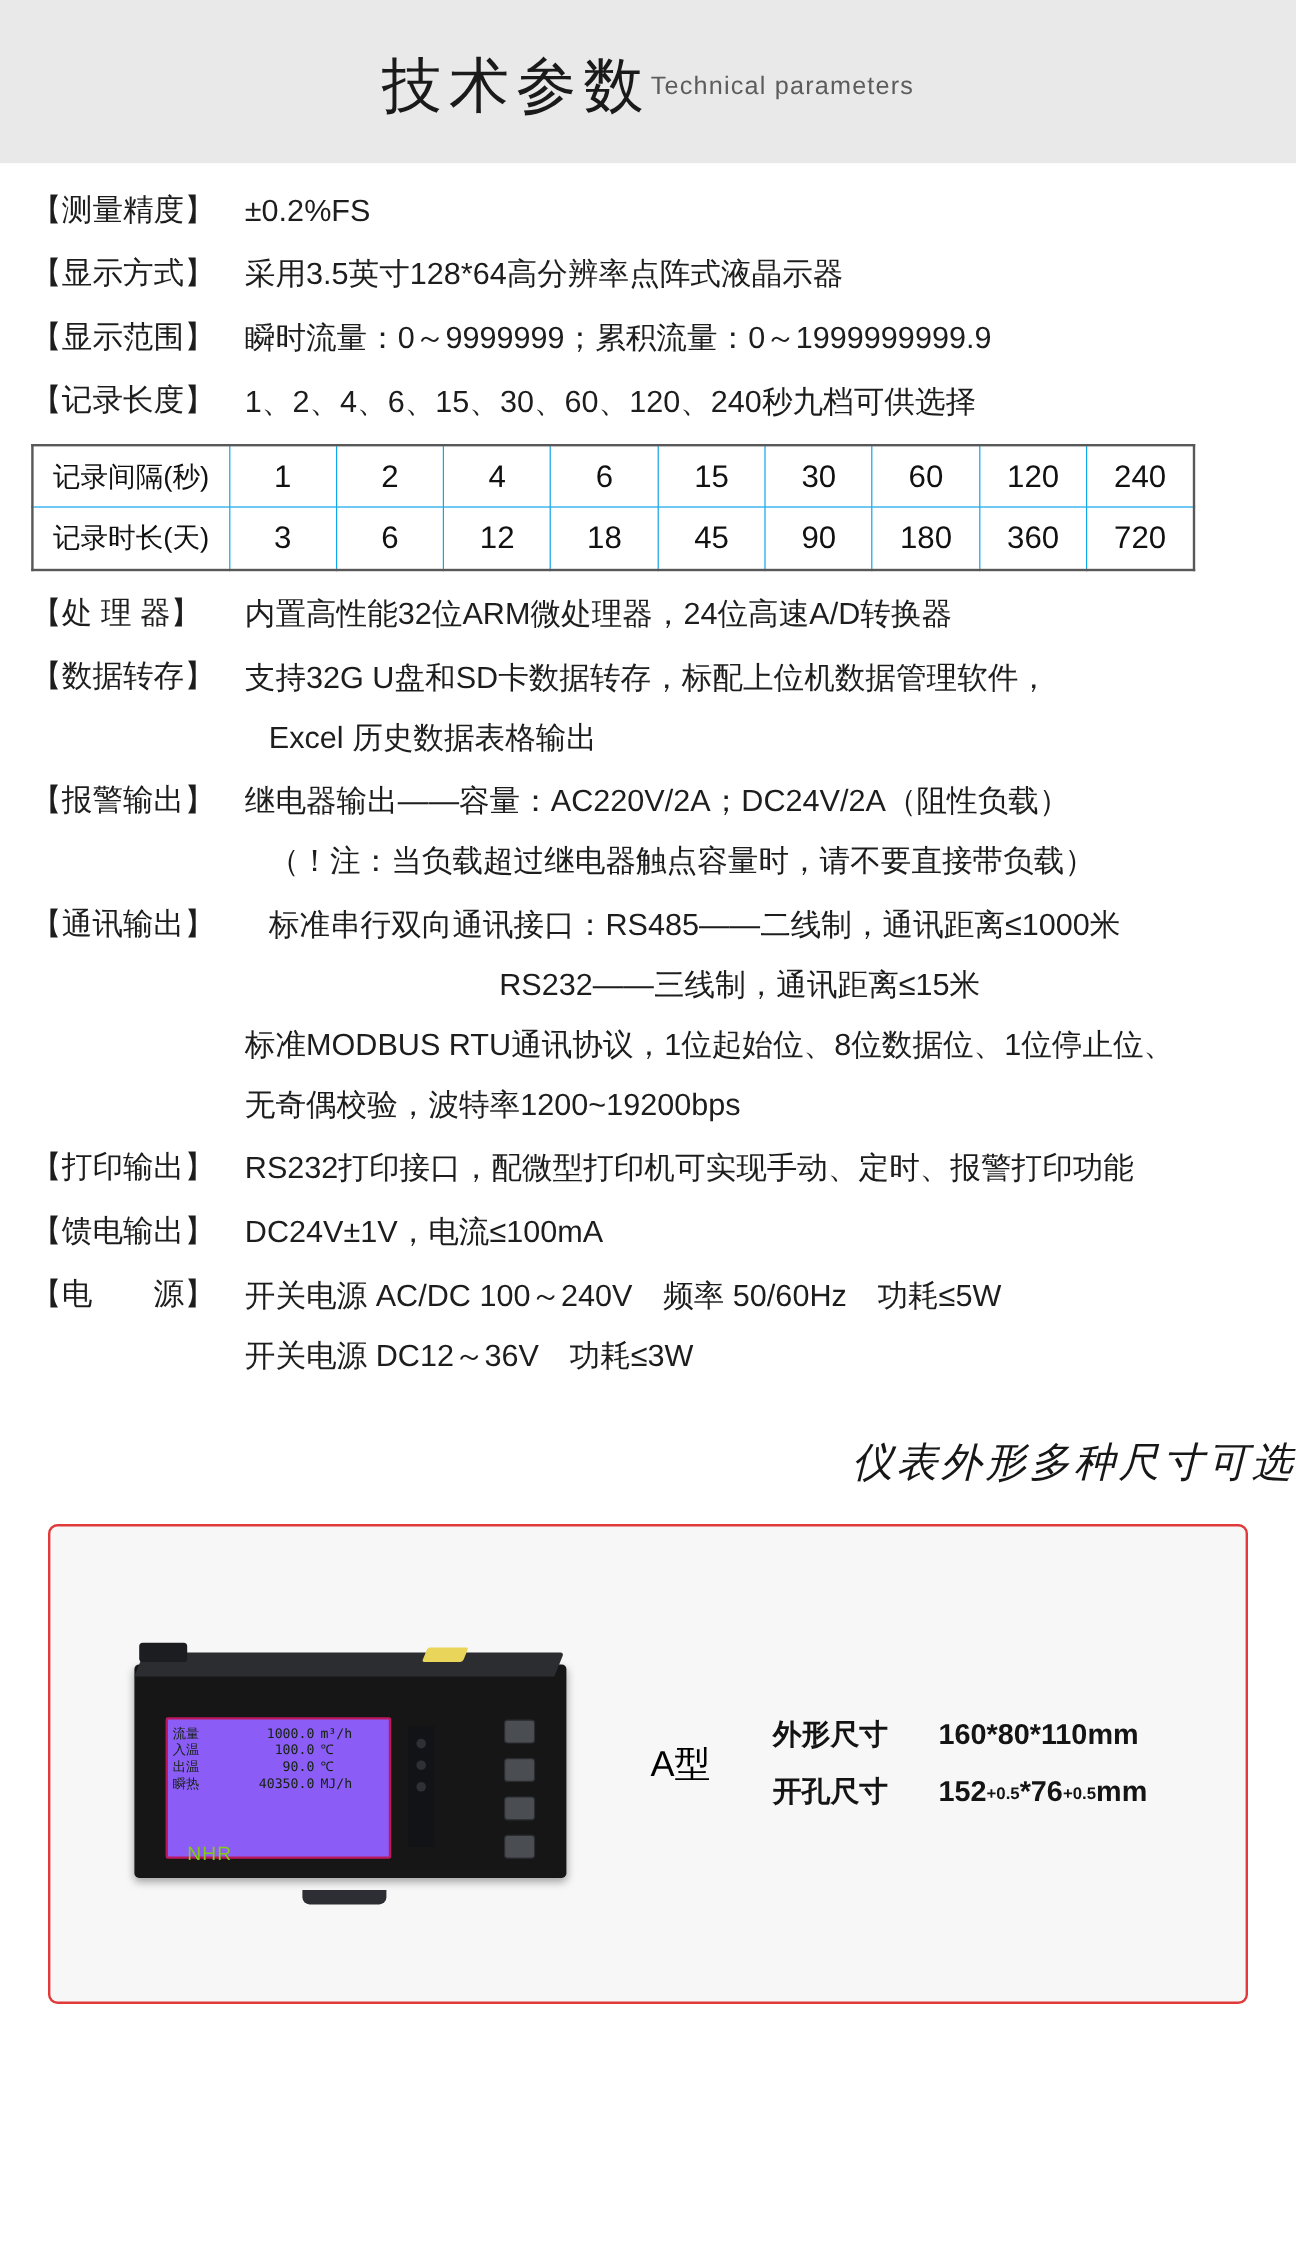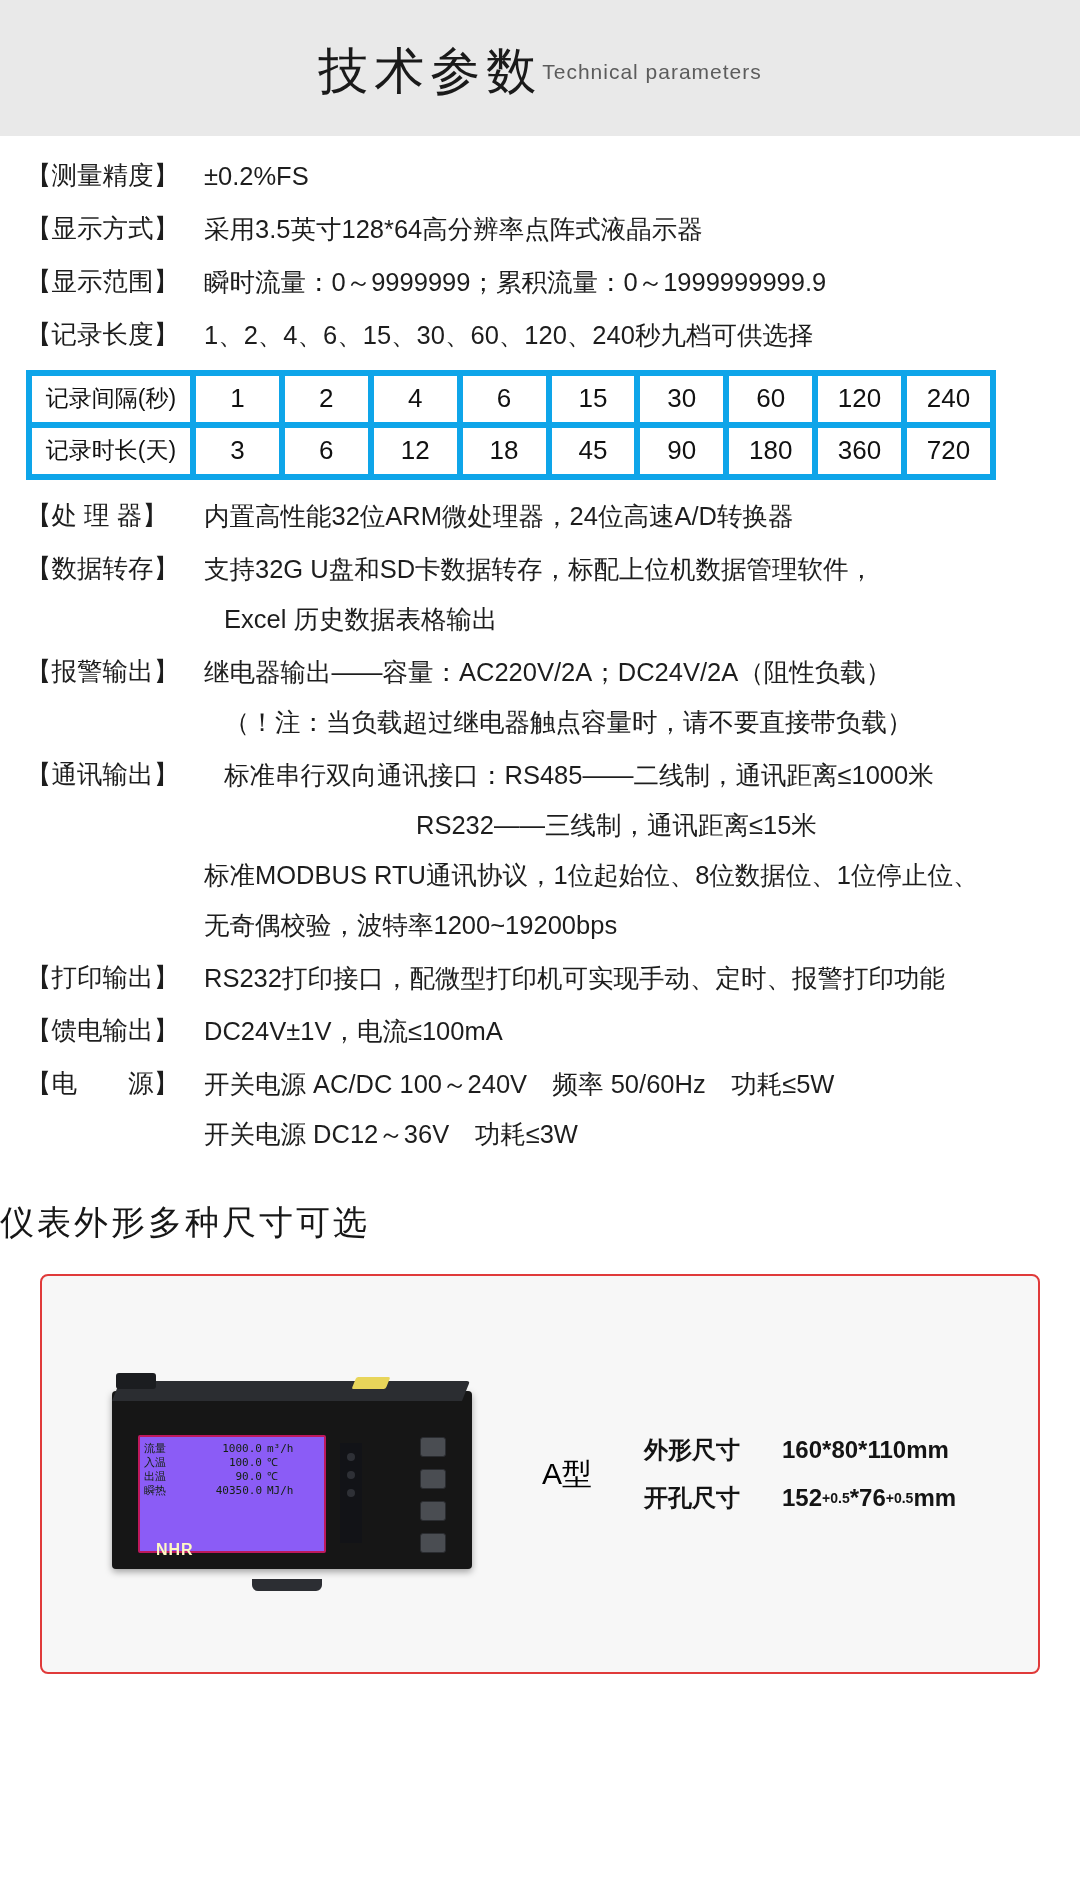--- a/index.html
+++ b/index.html
@@ -69,42 +69,43 @@
     margin: 6px 0 18px 0;
     padding-left: 0px;
   }
   table.record {
     border-collapse: collapse;
     border: 2px solid #585858;
     table-layout: fixed;
     width: 970px;
   }
   table.record td {
-    border: 6px solid #0ea5e9;
+    border: 1px solid #0ea5e9;
     height: 52px;
     text-align: center;
     font-size: 26px;
     color: #111;
     padding: 0 2px;
     margin-top: 48px;
   }
   table.record td.head {
     font-size: 23px;
     width: 164px;
     text-align: center;
     letter-spacing: 0px;
   }
 
   
   .sizes-title {
-    text-align: left;
+    text-align: right;
     font-size: 34px;
     letter-spacing: 3px;
     margin: 48px 0 28px 0;
     color: #171717;
+    font-style: italic;
   }
   .photo-card {
     margin: 0 auto;
     width: 1000px;
     height: 400px;
     border: 2px solid #e03a3a;
     border-radius: 8px;
     background: #f7f7f7;
     position: relative;
     display: flex;
@@ -196,23 +197,23 @@
     width: 22px; height: 100px;
     background: #121317;
   }
   .device .leds i {
     display:block; width: 8px; height: 8px; border-radius: 50%;
     background:#2e3036; margin: 10px auto 0 auto;
   }
   .device .logo {
     position: absolute;
     left: 44px; bottom: 10px;
-    color: #fef9c3;
+    color: #84cc16;
     font-size: 16px;
-    font-weight: bold;
+    font-weight: normal;
     letter-spacing: 1px;
   }
   .device .foot {
     position: absolute;
     left: 150px; bottom: -12px;
     width: 70px; height: 12px;
     background: #2c2e33;
     border-radius: 0 0 6px 6px;
   }
 

